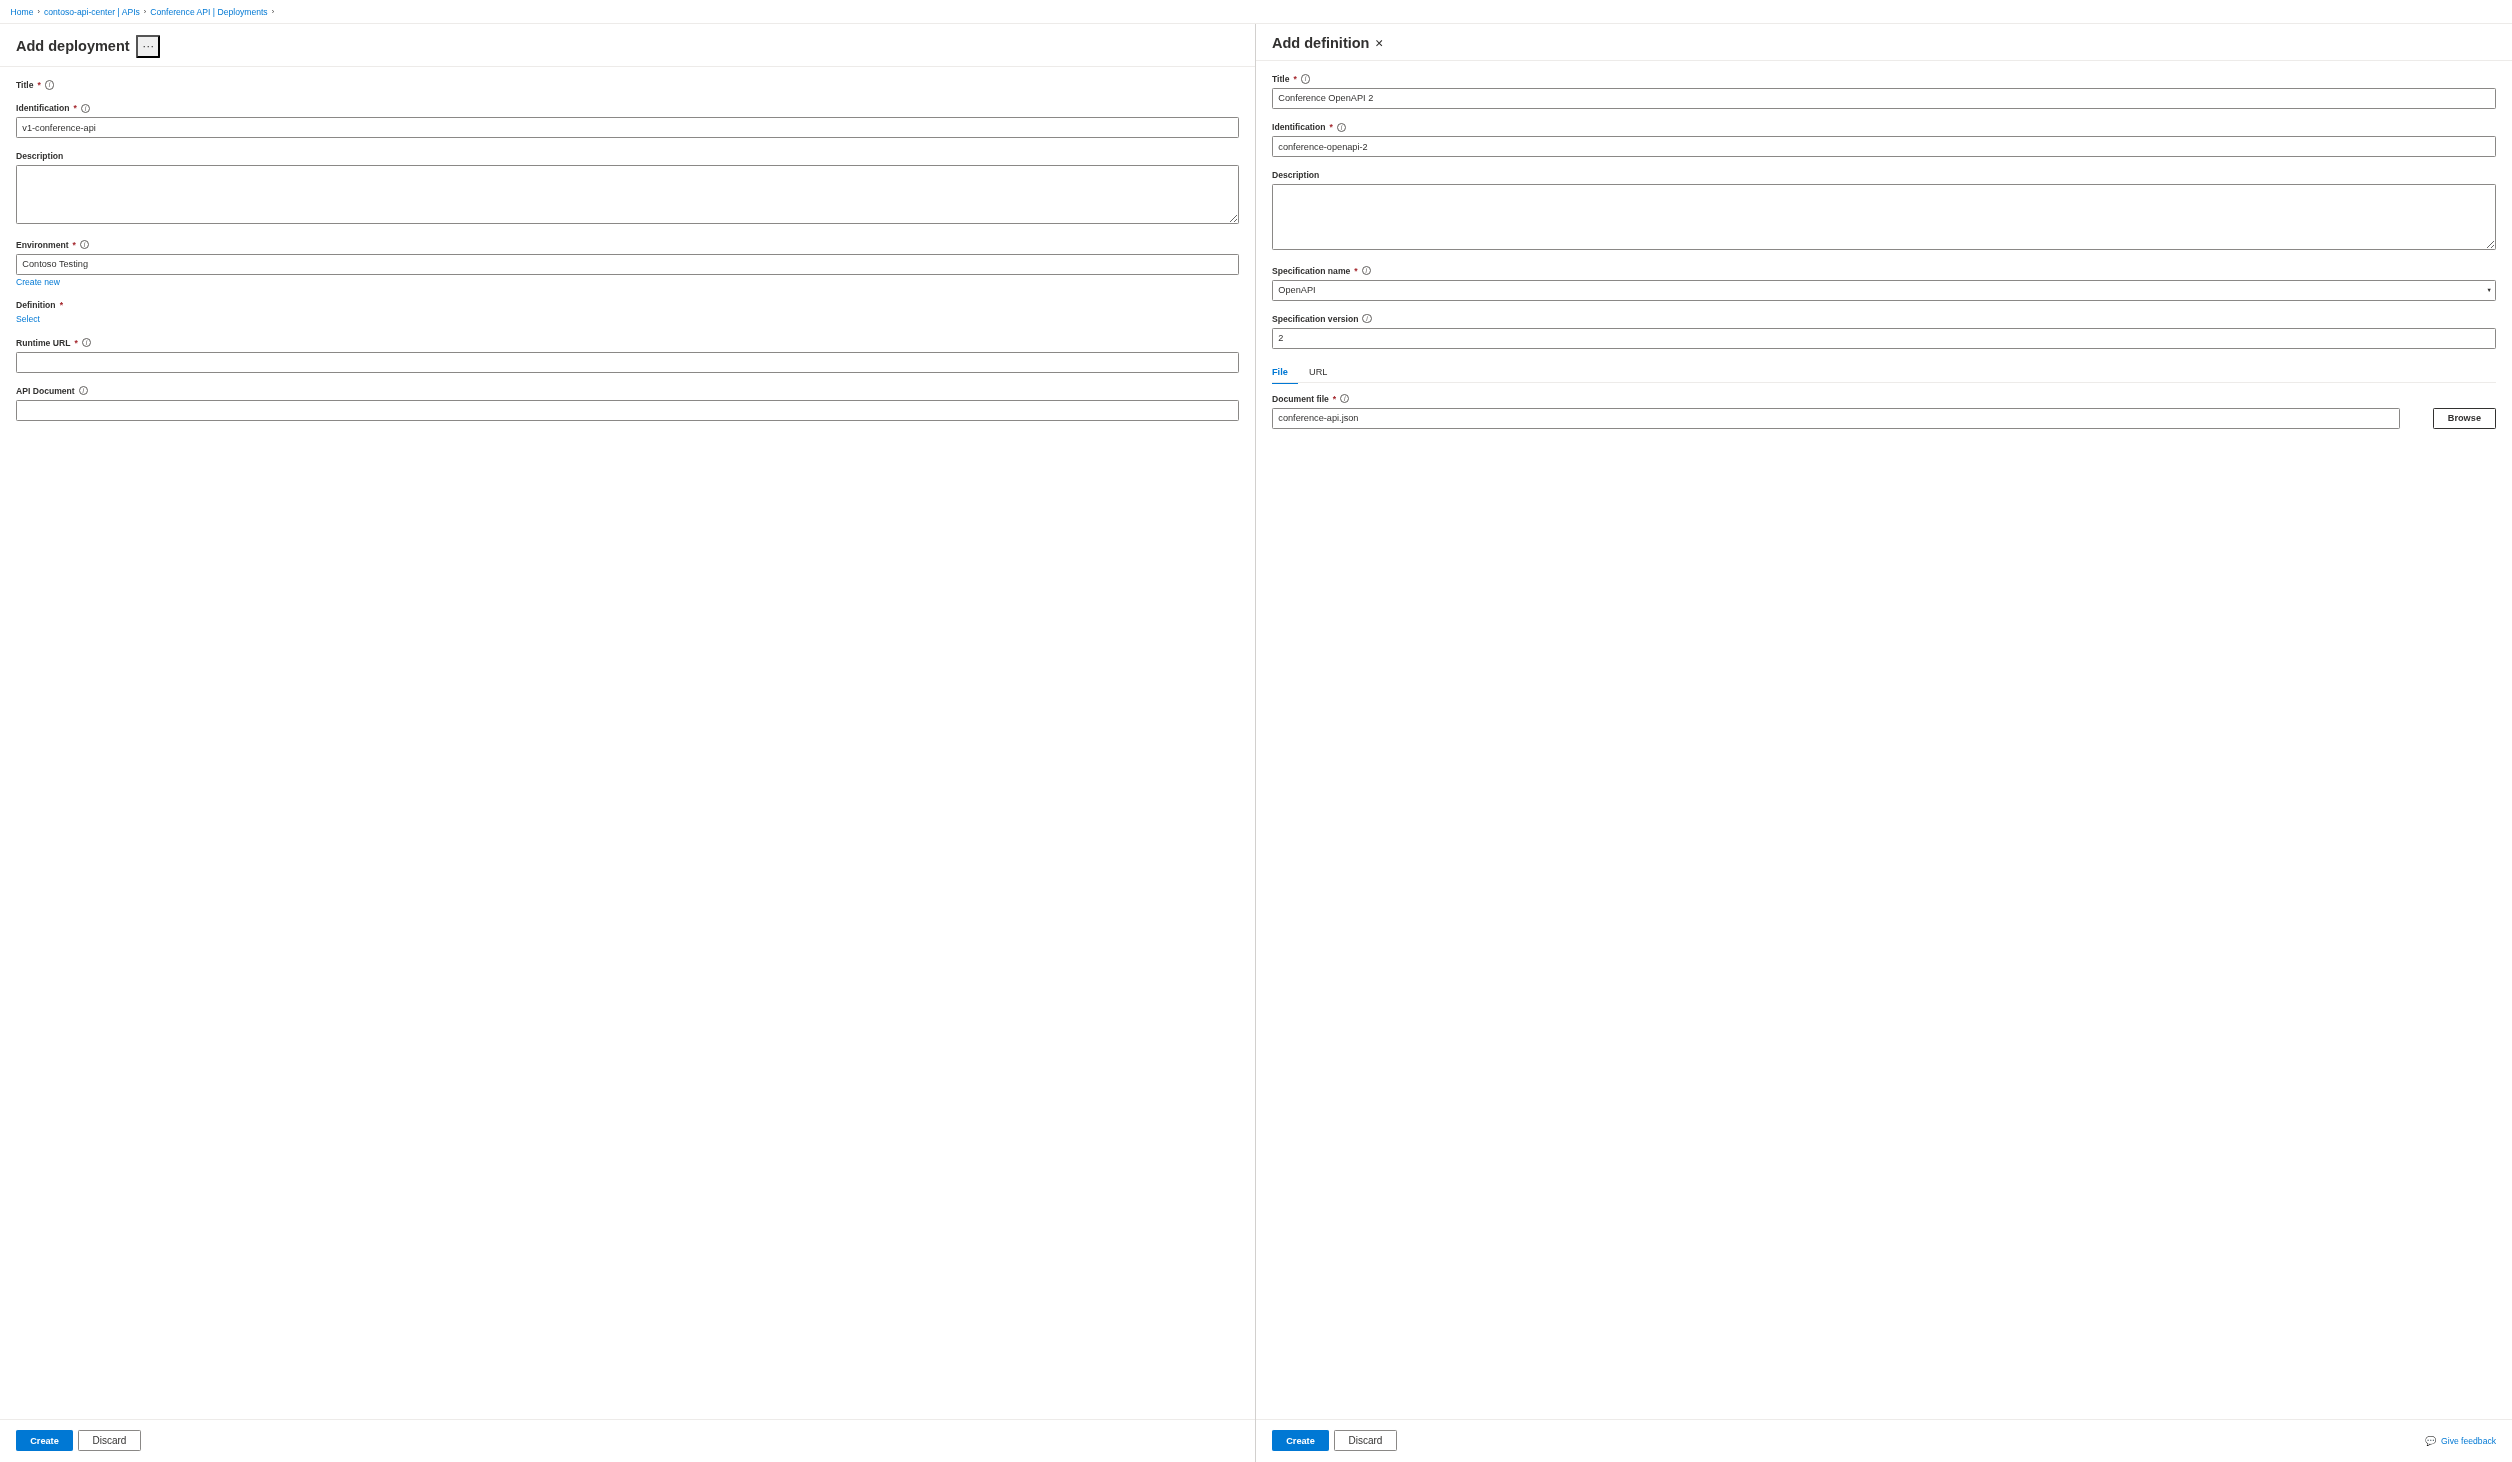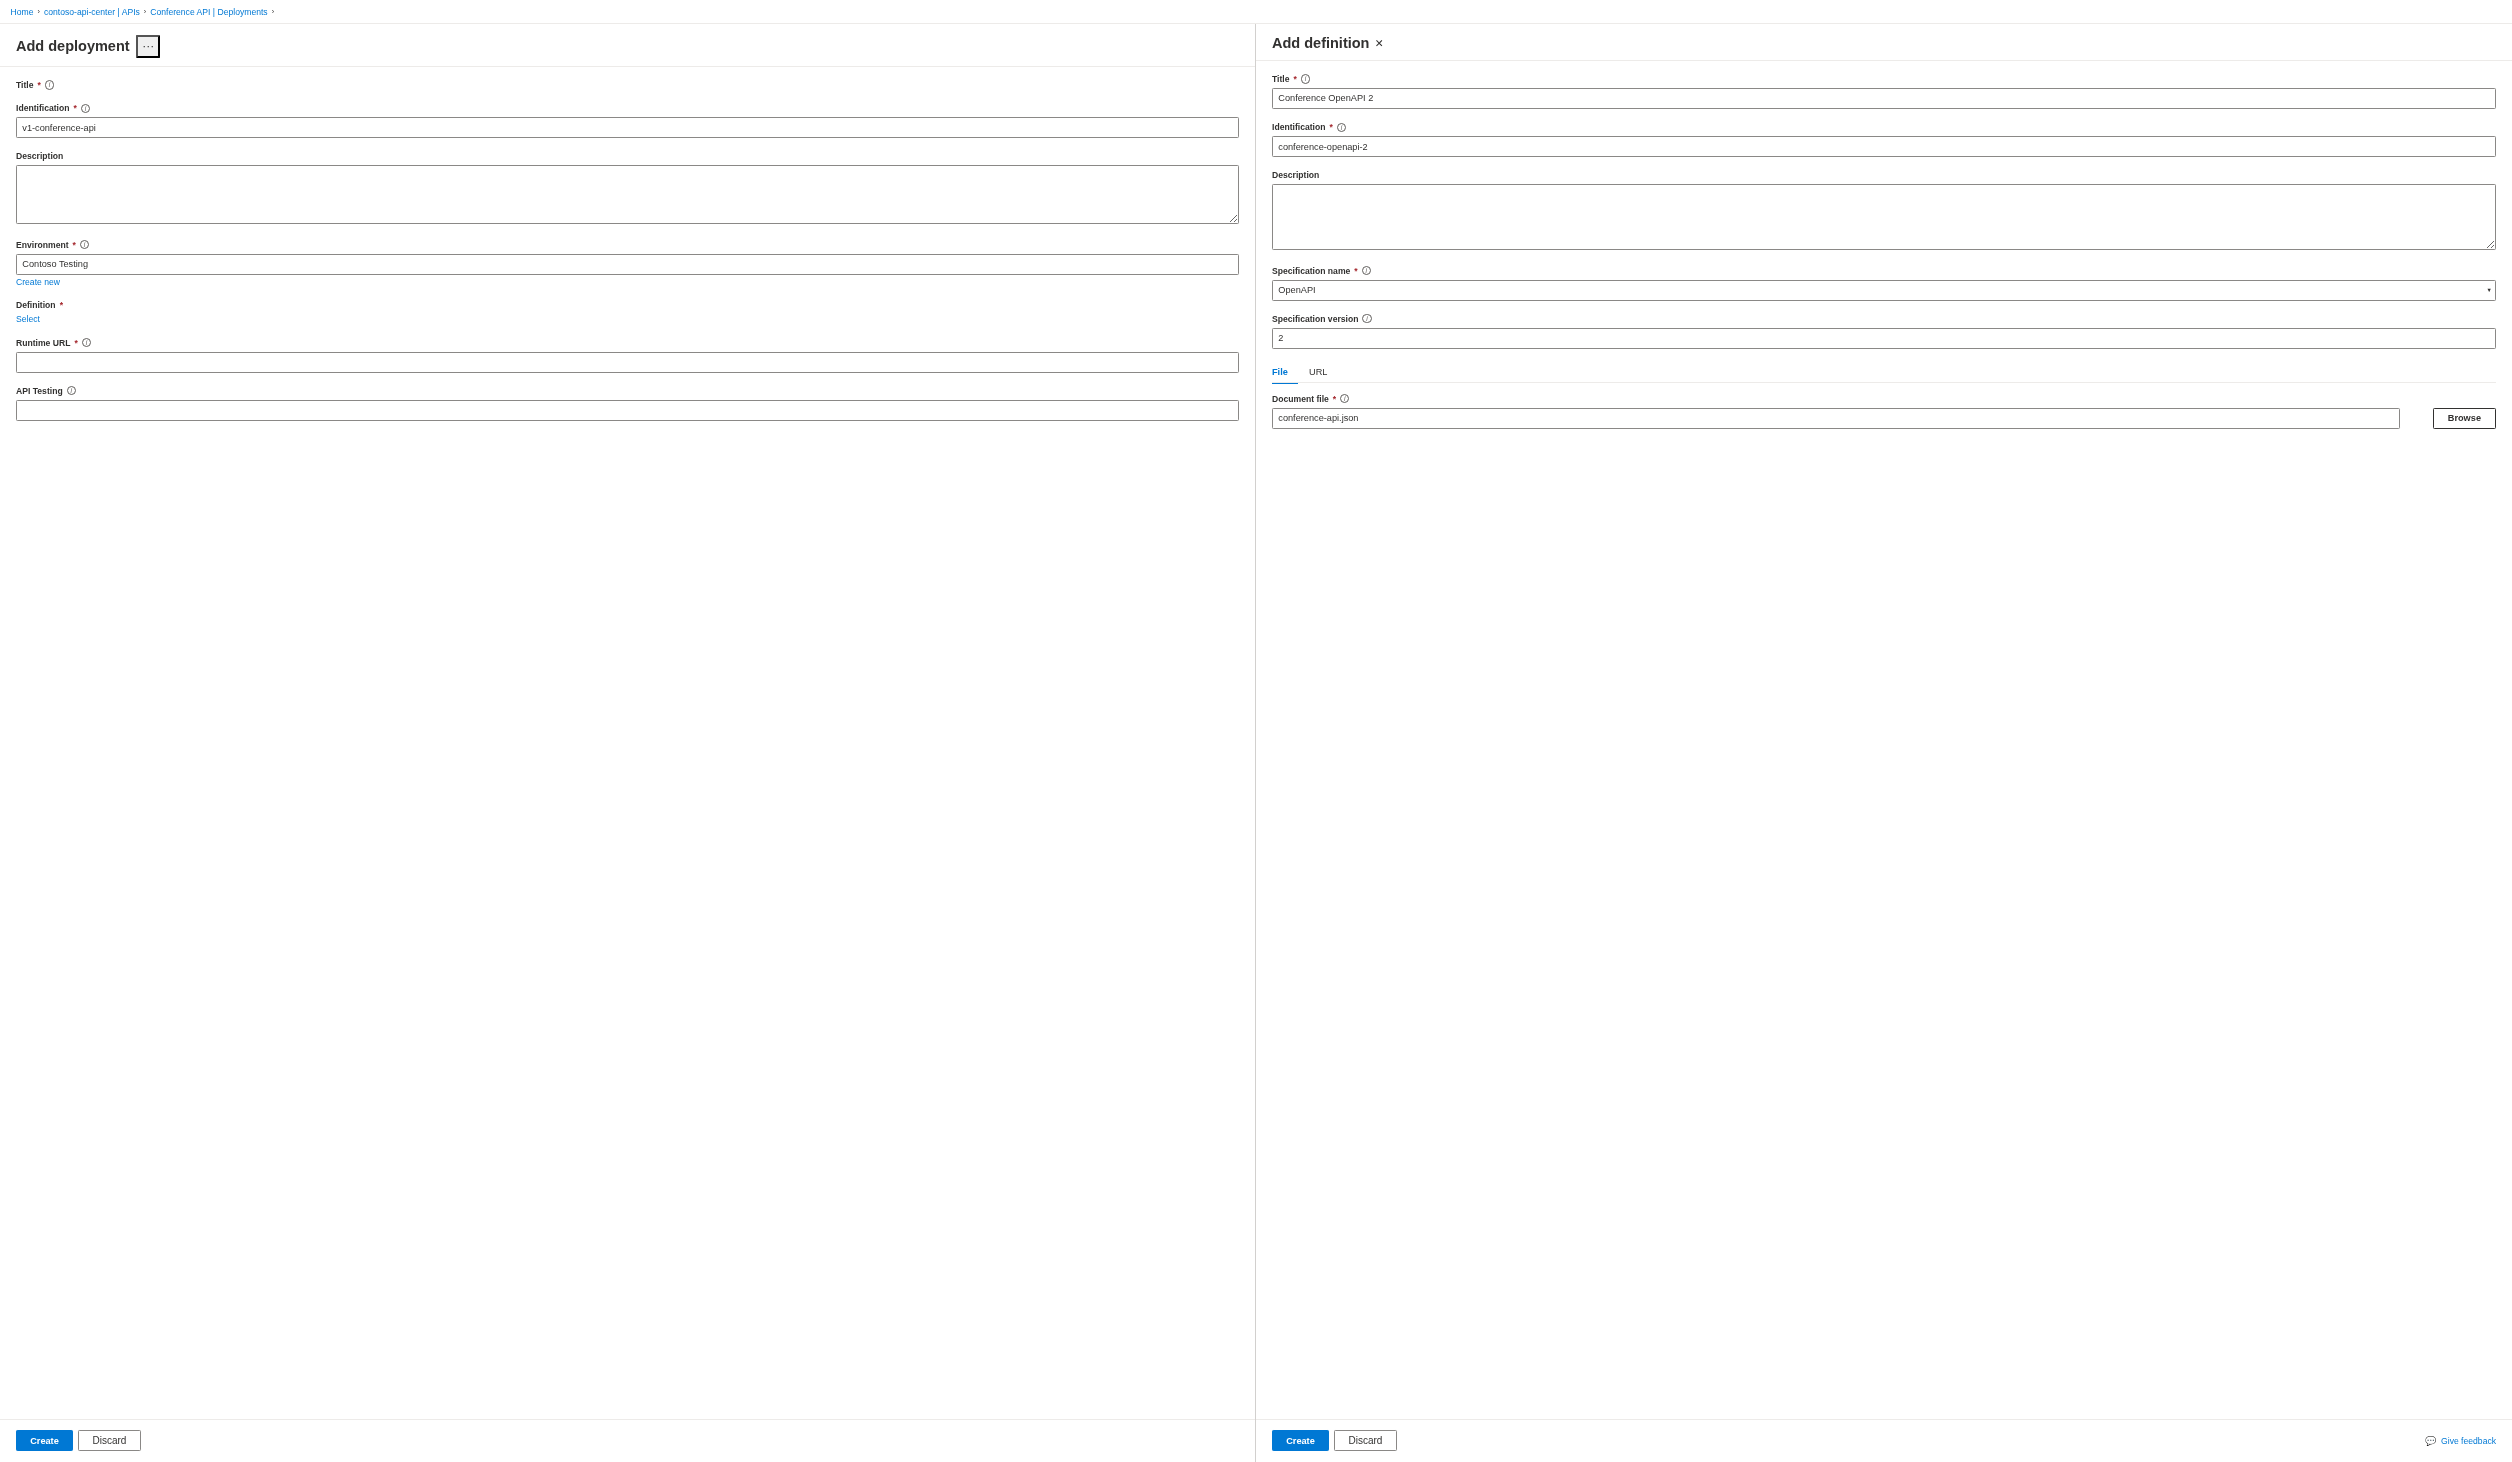--- a/index.html
+++ b/index.html
@@ -376,21 +376,21 @@
         <div class="form-label">
           <span>Runtime URL</span>
           <span class="required-star">*</span>
           <span class="info-icon">i</span>
         </div>
         <input type="text" class="form-input" style="">
       </div>
 
       <div class="form-group">
         <div class="form-label">
-          <span>API Testing</span>
+          <span>API Document</span>
           <span class="info-icon">i</span>
         </div>
         <input type="text" class="form-input" style="">
       </div>
 
     </div>
 
     <div class="panel-footer">
       <button class="btn-primary">Create</button>
       <button class="btn-secondary">Discard</button>

